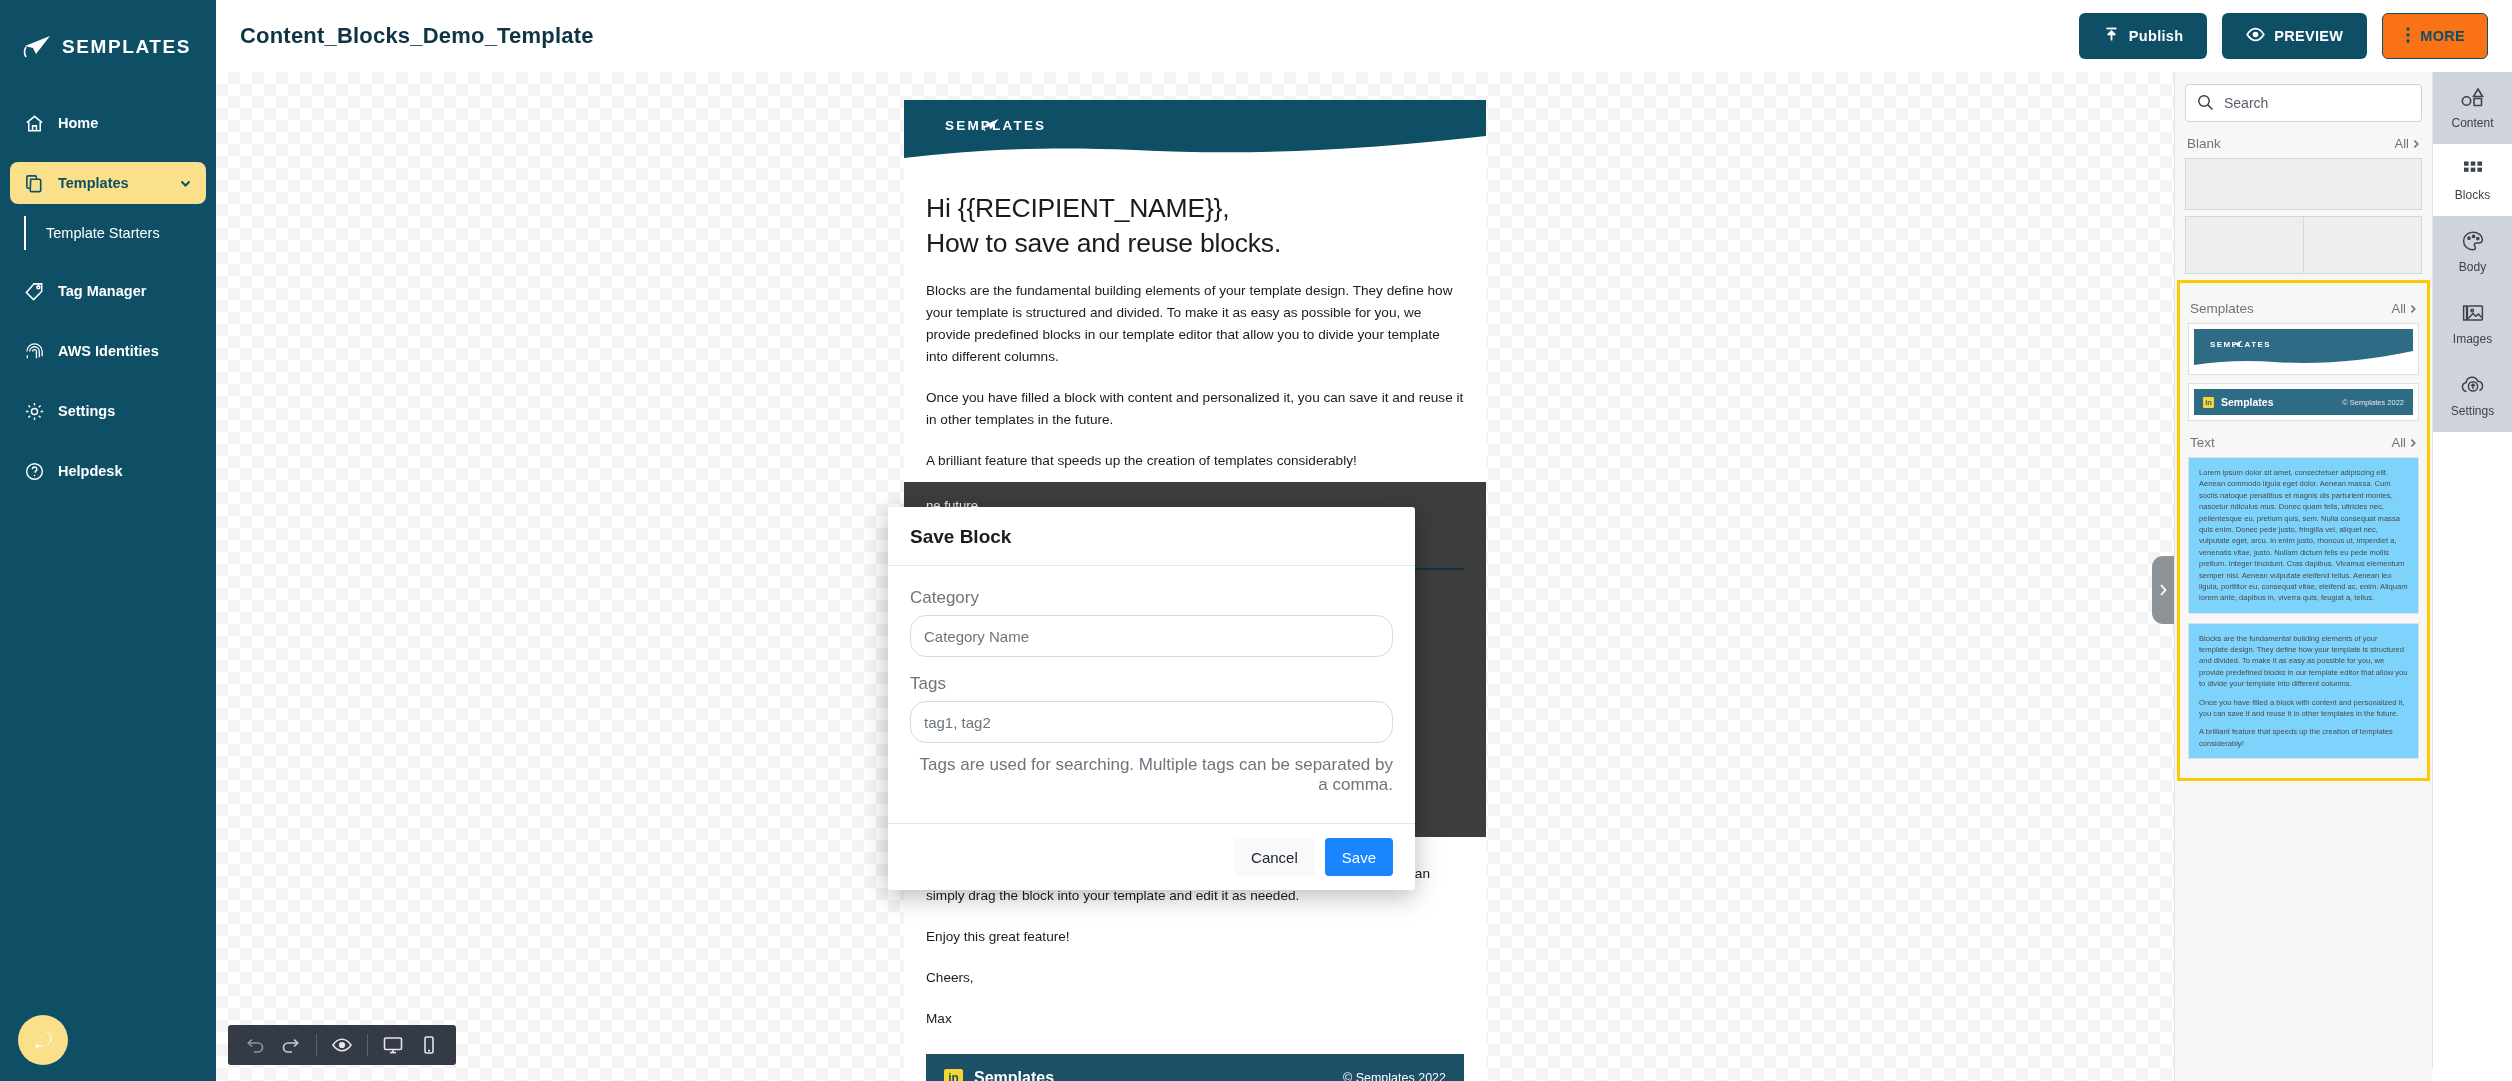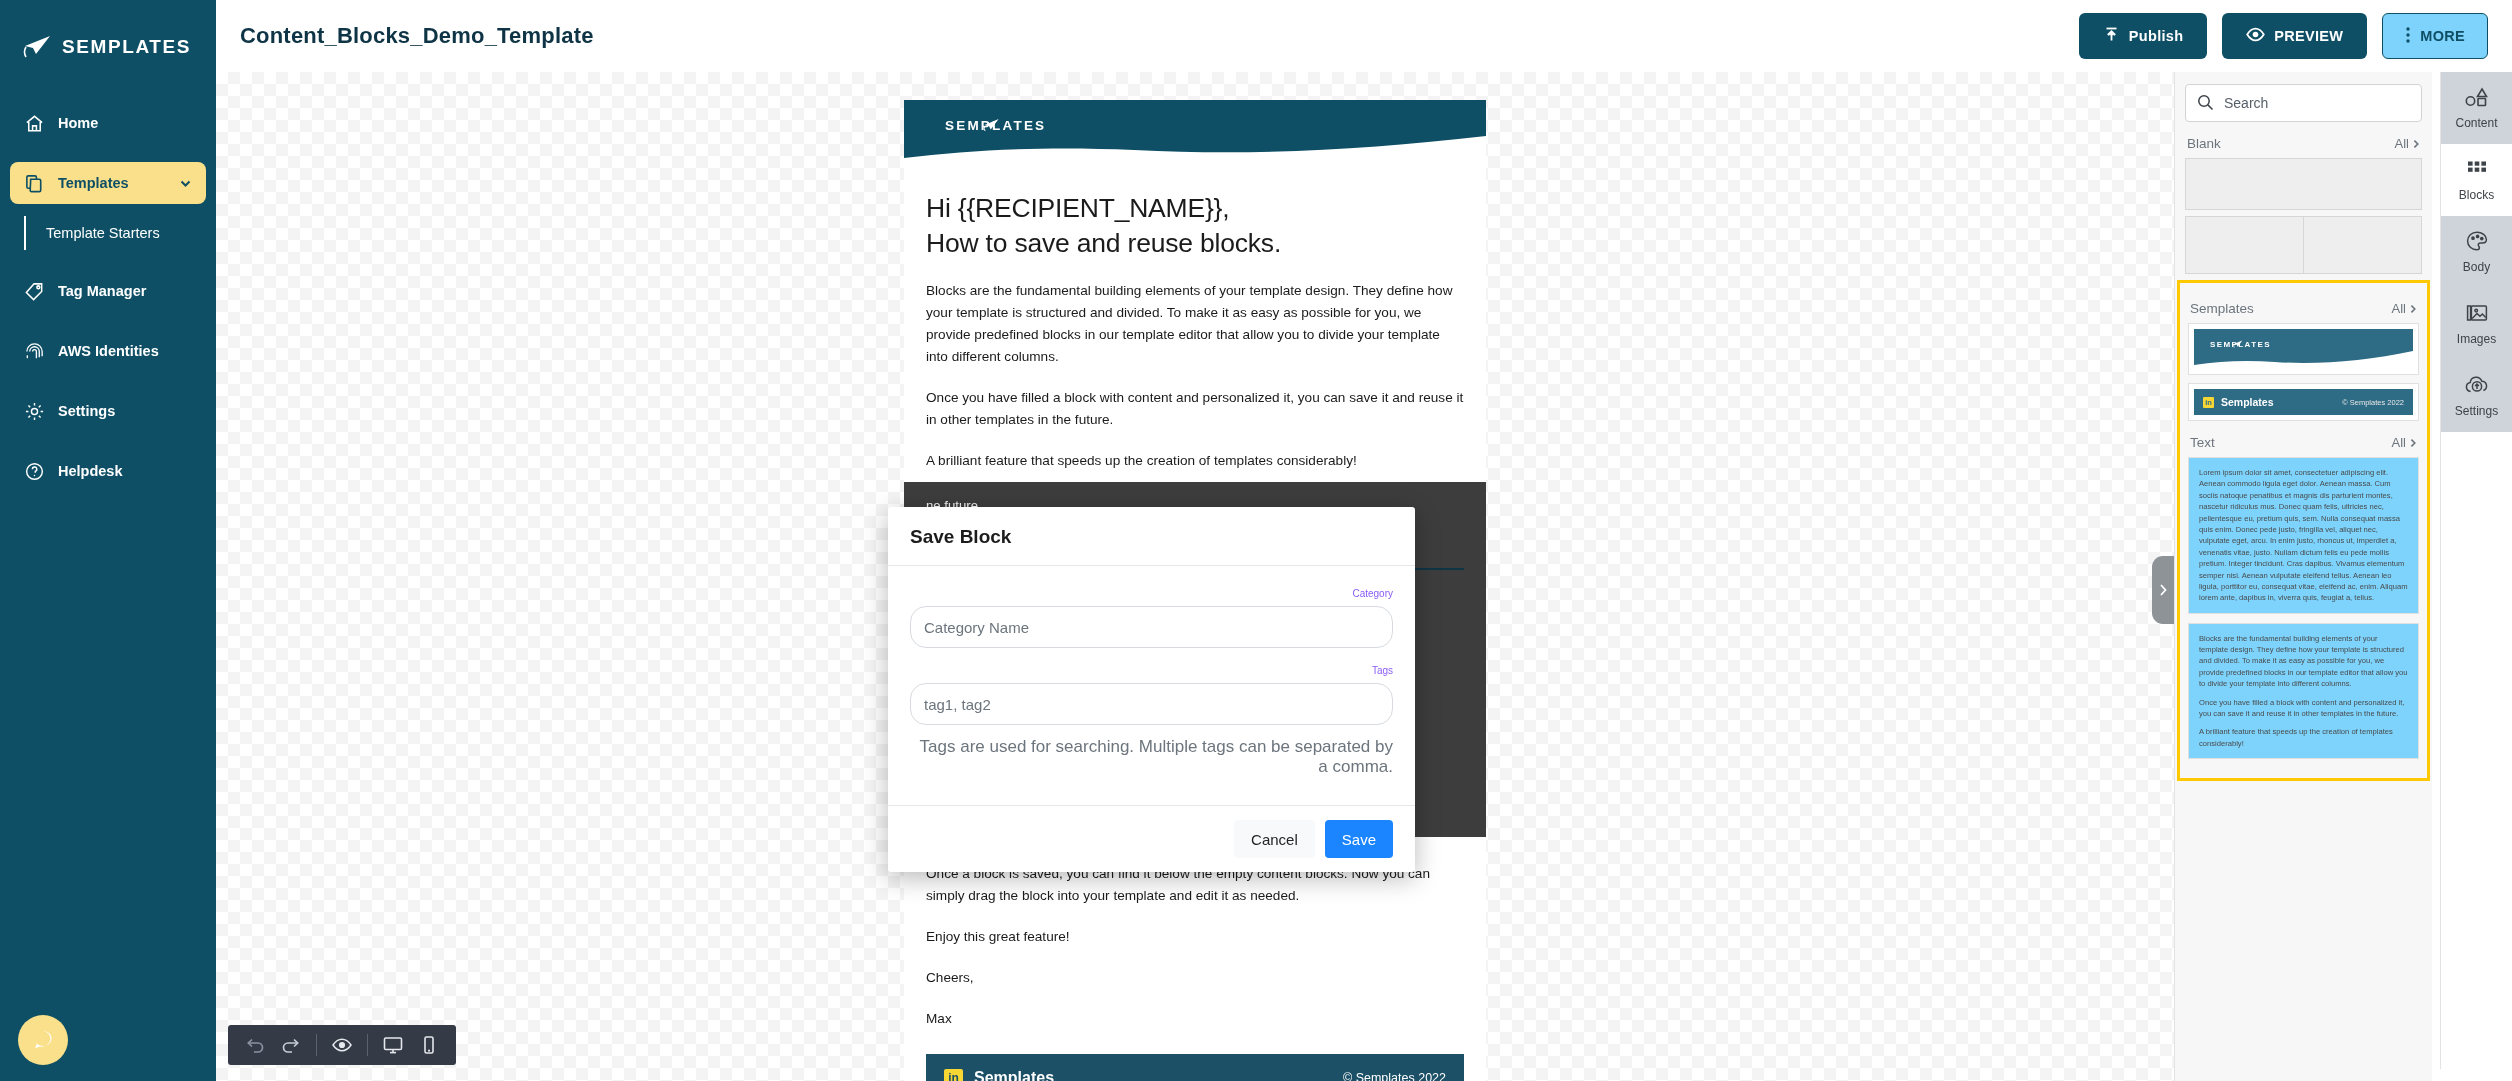--- a/index.html
+++ b/index.html
@@ -65,21 +65,21 @@
     padding-right: 24px;
   }
   .btn {
     display: flex; align-items: center; justify-content: center; gap: 9px;
     height: 46px; border-radius: 6px; cursor: pointer;
     font-size: 14.5px; font-weight: 700; letter-spacing: 0.3px;
     border: none; padding: 0 24px;
   }
   .btn-primary { background: #0e4f66; color: #fff; }
   .btn-outline {
-    background: #7dd3fc; color: #0e4f66;
+    background: #f97316; color: #0e4f66;
     border: 1.5px solid #0e4f66; padding: 0 22px;
   }
   .btn svg { flex: none; }
 
   
   .canvas {
     position: absolute; left: 216px; top: 72px; right: 338px; bottom: 0;
     background-color: #ffffff;
     background-image:
       linear-gradient(45deg, #f4f4f4 25%, transparent 25%, transparent 75%, #f4f4f4 75%),
@@ -143,21 +143,21 @@
     background: #ffffff; border-radius: 3px;
     box-shadow: 0 6px 26px rgba(0,0,0,0.28);
     font-family: "Liberation Sans", sans-serif;
   }
   .modal-head {
     padding: 19px 22px 17px 22px; border-bottom: 1px solid #e7e7e7;
   }
   .modal-title { font-size: 19px; font-weight: 700; color: #1c1c1c; }
   .modal-body { padding: 22px 22px 28px 22px; }
   .field-label {
-    font-size: 10px; color: #8b5cf6; margin-bottom: 7px; display: block; text-align: right;
+    font-size: 17px; color: #737373; margin-bottom: 7px; display: block;
   }
   .field-input {
     width: 100%; height: 42px; border: 1px solid #d7dbdf; border-radius: 16px;
     padding: 0 13px; font-size: 15px; color: #3d3d3d; background: #fff;
     font-family: "Liberation Sans", sans-serif;
   }
   .field-input::placeholder { color: #6c757d; }
   .field-gap { margin-top: 17px; }
   .field-hint {
     font-size: 17px; color: #6c757d; margin-top: 12px; text-align: right;
@@ -249,21 +249,21 @@
   .tf-copy { margin-left: auto; color: #e8e8e8; font-size: 7.5px; }
   .text-thumb {
     background: #7dd3fc; border: 1px solid #e0e0e0; padding: 9px 10px;
     margin-bottom: 9px; cursor: grab;
     font-size: 7.6px; line-height: 1.5; color: #4a4a4a;
   }
   .text-thumb p + p { margin-top: 7px; }
 
   
   .rail {
-    position: absolute; right: 0; top: 72px; width: 72px; bottom: 12px;
+    position: absolute; right: 0; top: 72px; width: 80px; bottom: 12px;
     background: #ffffff; border-left: 1px solid #e3e3e3;
   }
   .rail-item {
     height: 72px; display: flex; flex-direction: column;
     align-items: center; justify-content: center; gap: 5px; cursor: pointer;
     color: #3d4348; font-size: 12px;
   }
   .rail-item.sel { background: #ced4da; }
 </style>
 </head>

